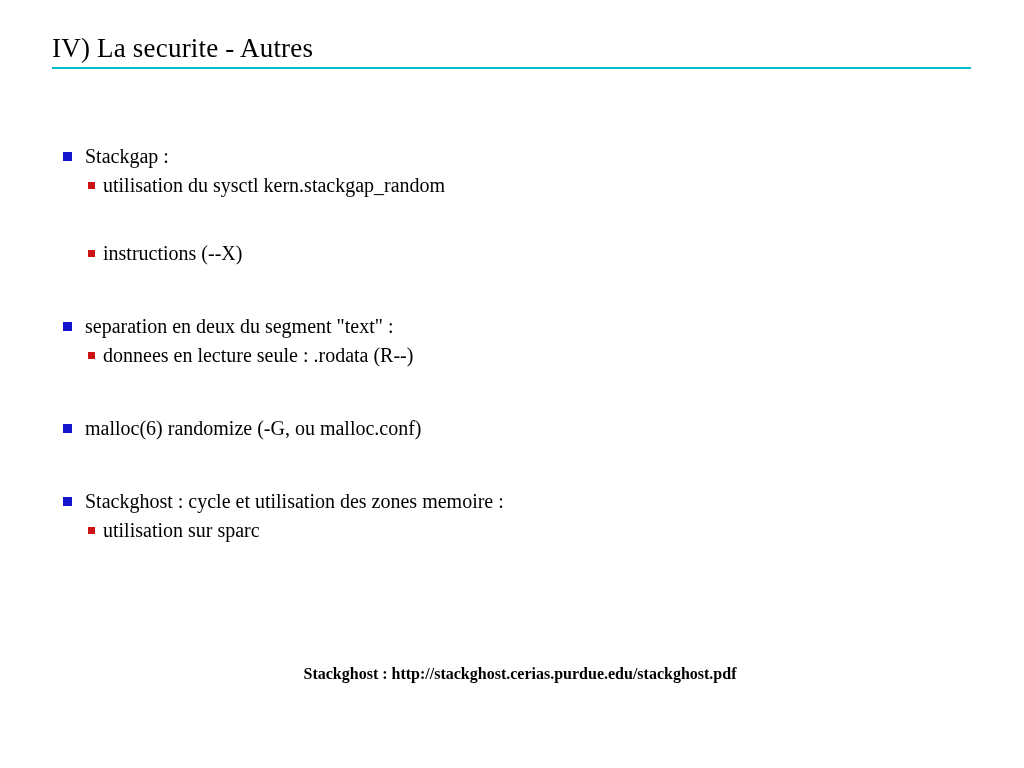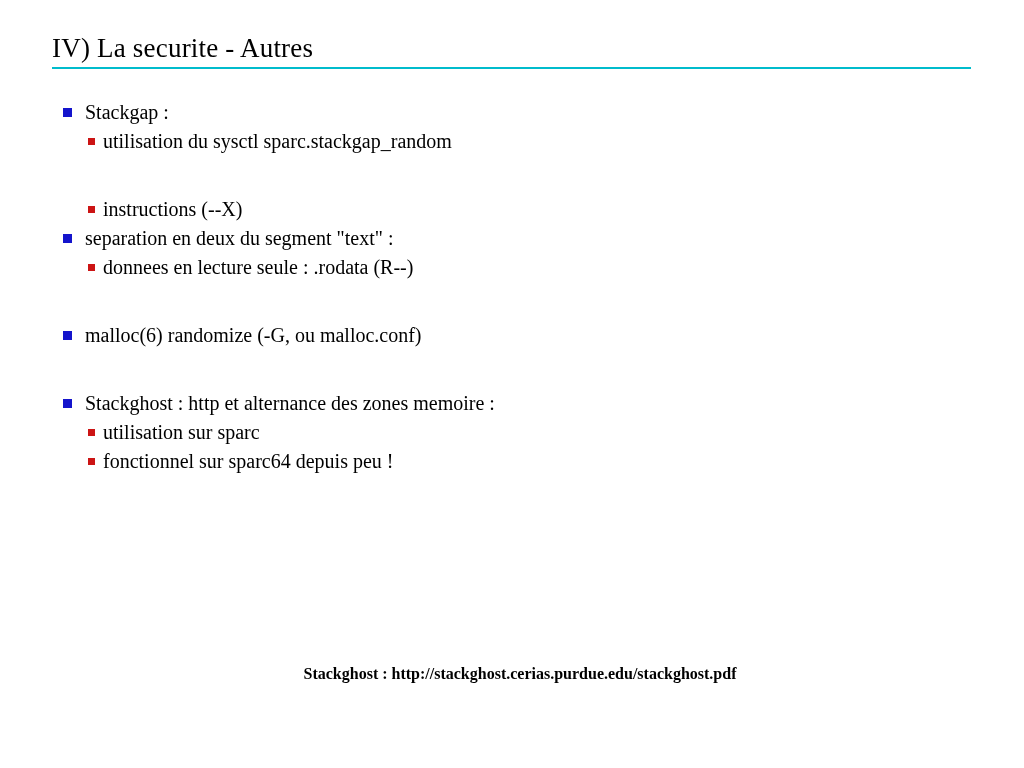--- a/index.html
+++ b/index.html
@@ -36,21 +36,21 @@
   .content {
     position: absolute;
     left: 0;
     top: 98px;
     width: 1024px;
     font-size: 20px;
     line-height: 29px;
   }
   .group { margin-bottom: 39px; }
   .line { position: relative; white-space: nowrap; }
-  .line.l1 { padding-left: 85px; }
+  .line.l1 { padding-left: 85px; margin-top: 44px; }
   .line.l2 { padding-left: 103px; }
   .bullet { position: absolute; display: block; }
   .l1 .bullet {
     left: 63px;
     top: 10px;
     width: 9px;
     height: 9px;
     background: #1414cc;
   }
   .l2 .bullet {
@@ -82,21 +82,21 @@
 
   <div class="content">
 
     <div class="group">
       <div class="line l1">
         <span class="bullet"></span>
         <span>Stackgap :</span>
       </div>
       <div class="line l2">
         <span class="bullet"></span>
-        <span>utilisation du sysctl sparc.stackgap_random</span>
+        <span>utilisation du sysctl kern.stackgap_random</span>
       </div>
     </div>
 
     <div class="group">
       <div class="line l2">
         <span class="bullet"></span>
         <span>instructions (--X)</span>
       </div>
       <div class="line l1">
         <span class="bullet"></span>
@@ -111,29 +111,25 @@
     <div class="group">
       <div class="line l1">
         <span class="bullet"></span>
         <span>malloc(6) randomize (-G, ou malloc.conf)</span>
       </div>
     </div>
 
     <div class="group">
       <div class="line l1">
         <span class="bullet"></span>
-        <span>Stackghost : http et alternance des zones memoire :</span>
+        <span>Stackghost : cycle et utilisation des zones memoire :</span>
       </div>
       <div class="line l2">
         <span class="bullet"></span>
         <span>utilisation sur sparc</span>
-      </div>
-      <div class="line l2">
-        <span class="bullet"></span>
-        <span>fonctionnel sur sparc64 depuis peu !</span>
       </div>
     </div>
 
   </div>
 
   <div class="footer">Stackghost : http://stackghost.cerias.purdue.edu/stackghost.pdf</div>
 
 </div>
 
 </body></html>

